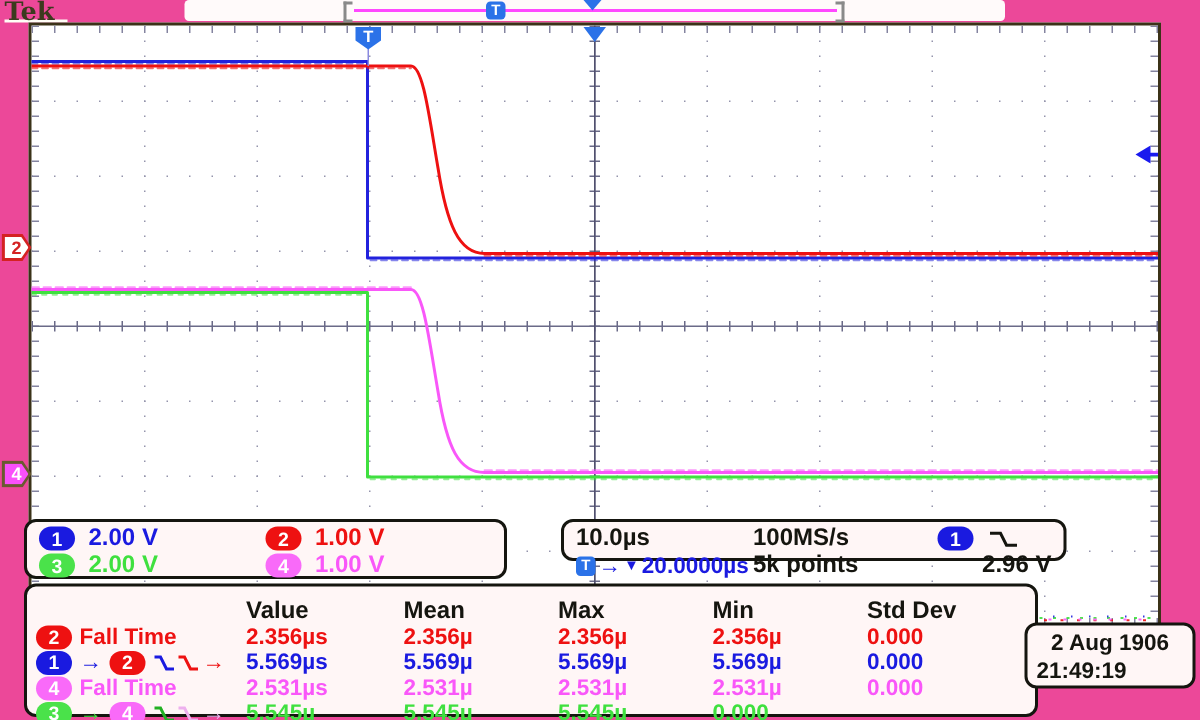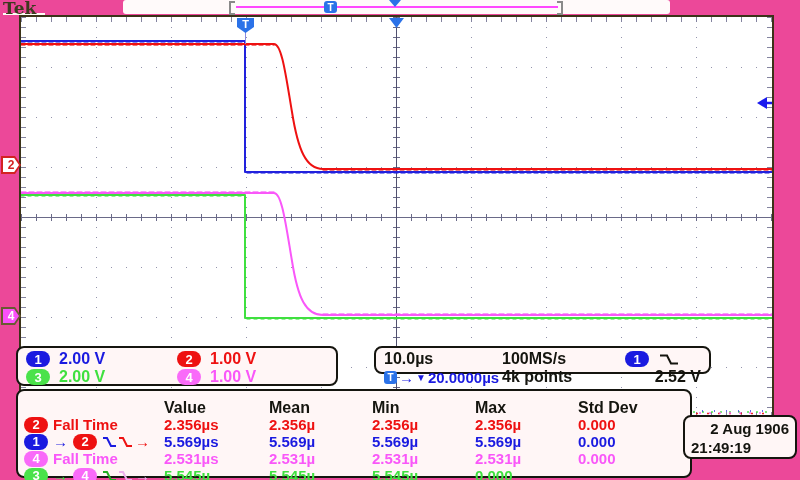--- a/index.html
+++ b/index.html
@@ -55,21 +55,21 @@
   .trigseq .cursor{font-size:10px;}
   #measbox{left:16px;top:389px;width:676px;height:89px;
     display:grid;grid-template-columns:140px 105px 103px 103px 103px 1fr;
     grid-auto-rows:17px;padding:16px 0 0 6px;align-content:center;
     font-weight:bold;font-size:15px;line-height:17px;}
   .mh{color:#15150f;font-size:16px;}
   .mlabel{display:flex;align-items:center;gap:5px;}
   .arrow{font-weight:bold;}
   #datebox{left:683px;top:415px;width:114px;height:44px;padding:2px 6px;
     font-weight:bold;font-size:15px;color:#15150f;line-height:19px;}
-  #datebox .d1{text-align:right;}
+  #datebox .d1{text-align:center;}
   #datebox .d2{text-align:left;}
   .eicon{display:inline-block;}
 </style>
 </head>
 <body>
 
 <div id="screen">
 
   <div class="logo">Tek</div>
   <div class="status">Stop</div>
@@ -185,30 +185,30 @@
       <svg class="eicon" width="20" height="13">
         <polyline points="1,2.5 8,2.5 12,10.5 19,10.5" fill="none" stroke="#15150f" stroke-width="2"></polyline>
       </svg>
     </div>
     <div class="trigseq">
       <span class="tbadge">T</span>
       <span>→</span>
       <span class="cursor">▼</span>
       <span>20.0000µs</span>
     </div>
-    <div>4k points</div>
-    <div class="right">2.52 V</div>
+    <div>5k points</div>
+    <div class="right">2.96 V</div>
   </div>
 
   <div class="box" id="measbox">
     <div></div>
     <div class="mh">Value</div>
     <div class="mh">Mean</div>
+    <div class="mh">Max</div>
     <div class="mh">Min</div>
-    <div class="mh">Max</div>
     <div class="mh">Std Dev</div>
 
     <div class="mlabel">
       <span class="badge b-c2">2</span>
       <span class="t-c2">Fall Time</span>
     </div>
     <div class="t-c2">2.356µs</div>
     <div class="t-c2">2.356µ</div>
     <div class="t-c2">2.356µ</div>
     <div class="t-c2">2.356µ</div>

